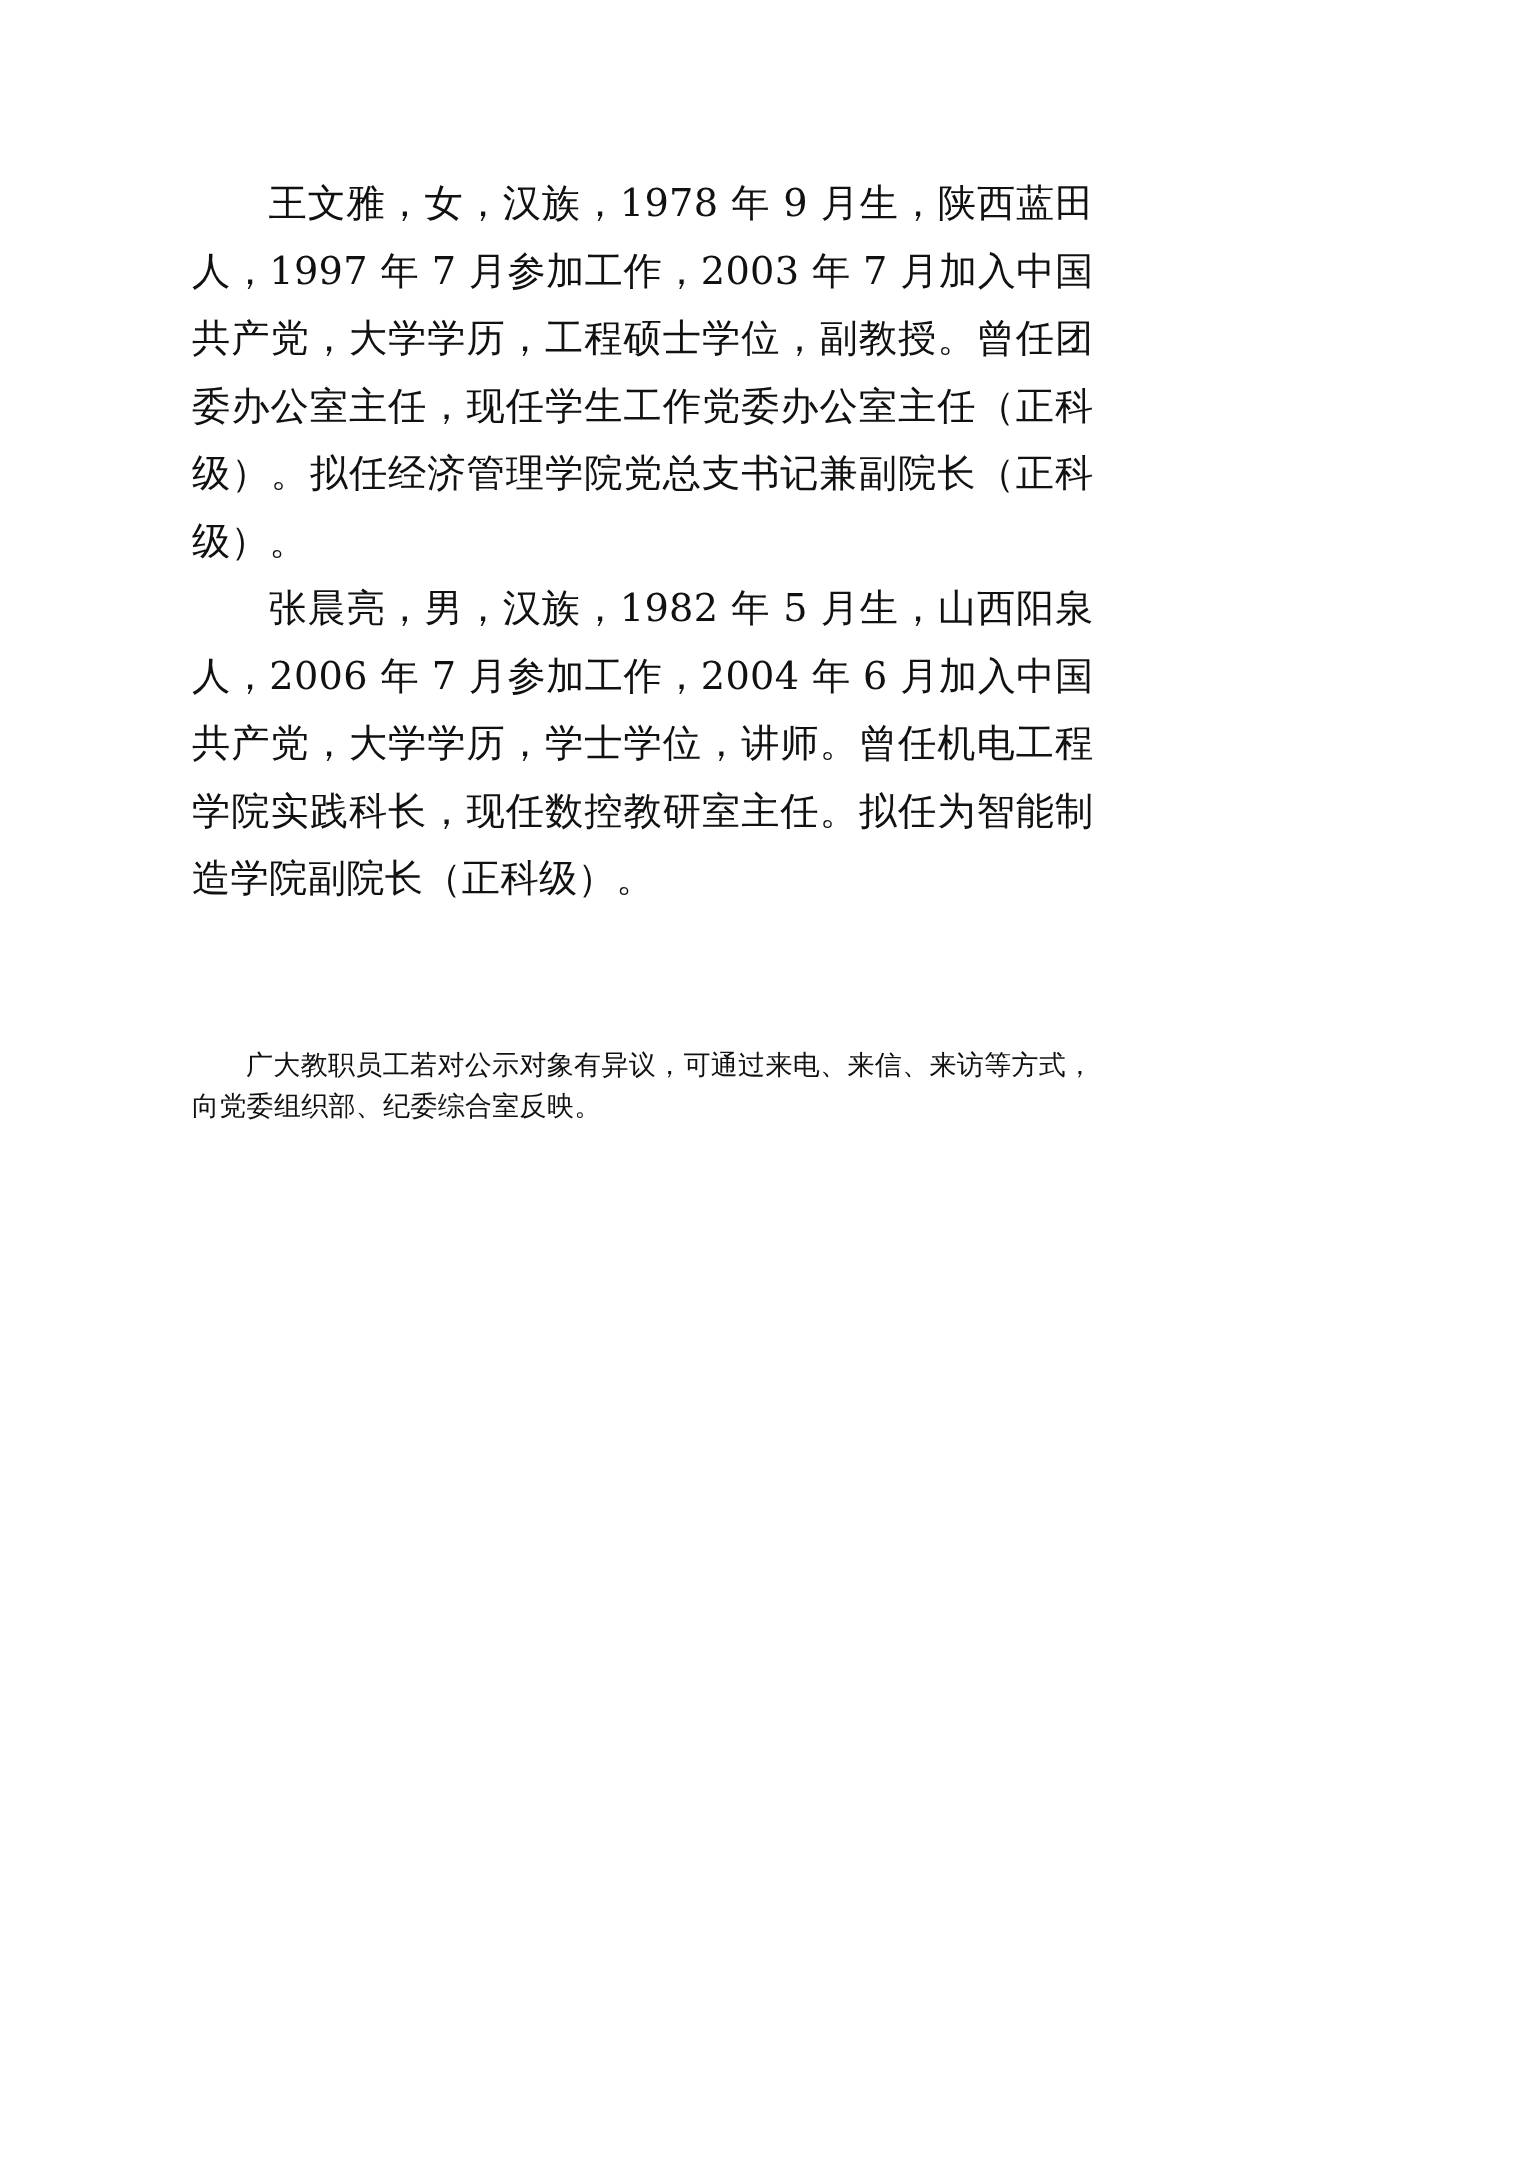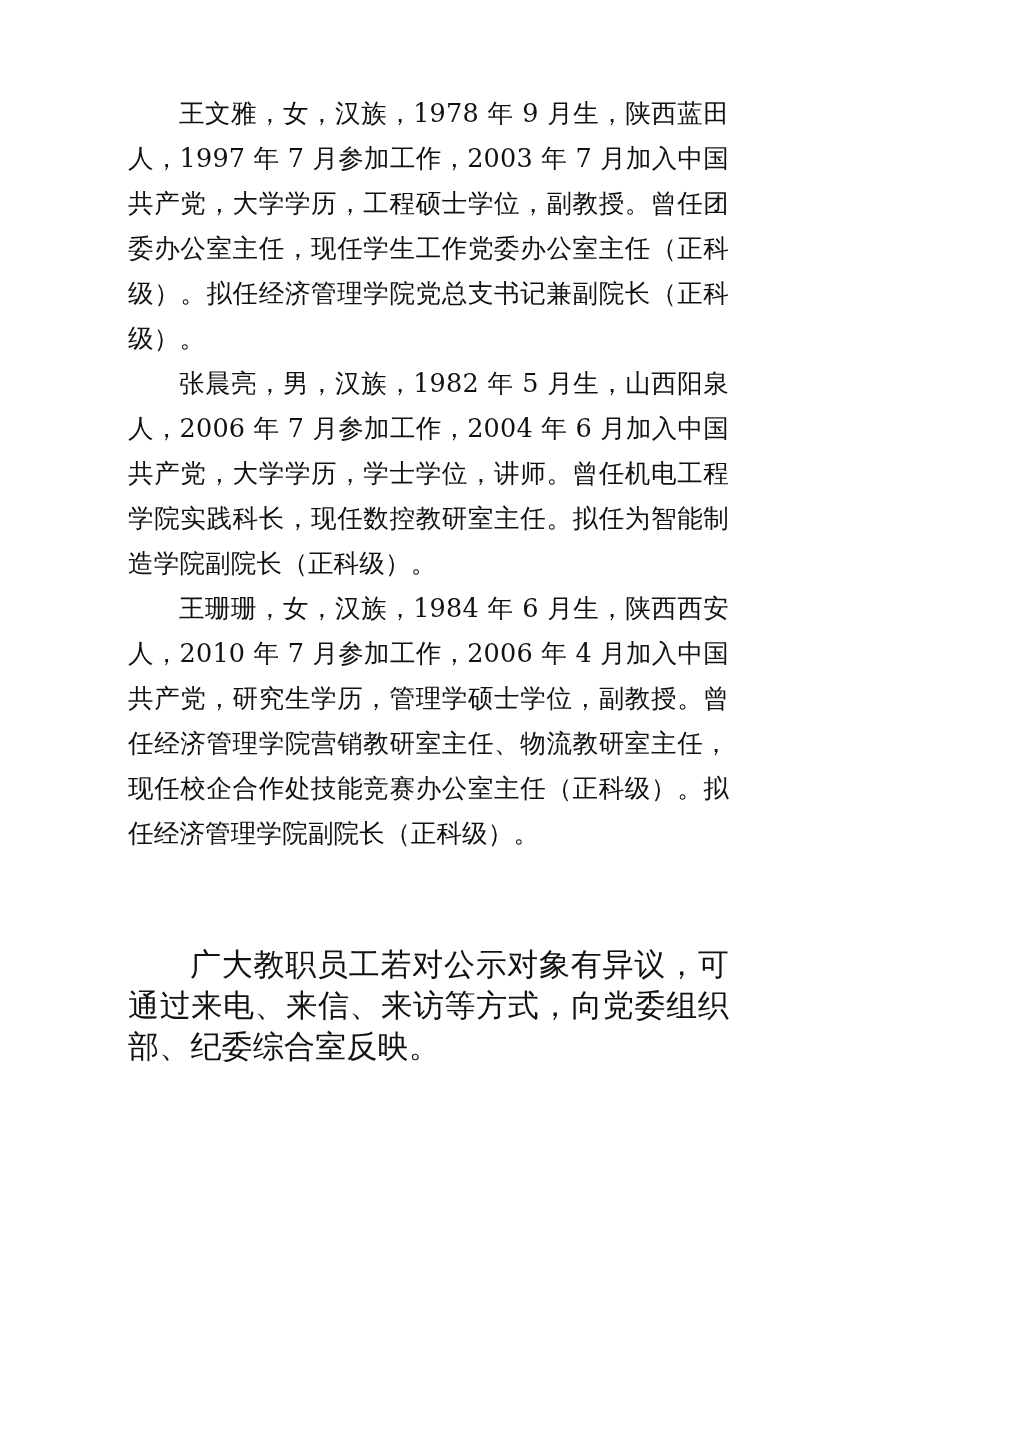--- a/index.html
+++ b/index.html
@@ -11,54 +11,53 @@
     width: 1024px;
     height: 1448px;
     font-family: "DejaVu Serif", "Liberation Serif", serif;
     color: #111111;
   }
   .page {
     position: relative;
     width: 847px;
     height: 1448px;
     box-sizing: border-box;
-    padding: 91px 118px 60px 128px;
+    padding: 114px 118px 60px 128px;
   }
   .doc-body {
     font-size: 25.5px;
     line-height: 45px;
     text-align: justify;
     text-justify: inter-ideograph;
     letter-spacing: 0.2px;
   }
   .para {
     margin: 0 0 0 0;
     text-indent: 2em;
     white-space: normal;
   }
   .para + .para {
     margin-top: 0px;
   }
   .spacer-block {
     height: 88px;
   }
   .closing {
-    font-size: 31px;
-    line-height: 41px;
+    font-size: 18px;
+    line-height: 27px;
     text-align: justify;
     text-justify: inter-ideograph;
     text-indent: 2em;
     letter-spacing: 0.2px;
     margin: 0;
   }
 </style>
 </head>
 <body>
 
 <div class="page">
   <div class="doc-body">
     <p class="para">王文雅，女，汉族，1978 年 9 月生，陕西蓝田人，1997 年 7 月参加工作，2003 年 7 月加入中国共产党，大学学历，工程硕士学位，副教授。曾任团委办公室主任，现任学生工作党委办公室主任（正科级）。拟任经济管理学院党总支书记兼副院长（正科级）。</p>
     <p class="para">张晨亮，男，汉族，1982 年 5 月生，山西阳泉人，2006 年 7 月参加工作，2004 年 6 月加入中国共产党，大学学历，学士学位，讲师。曾任机电工程学院实践科长，现任数控教研室主任。拟任为智能制造学院副院长（正科级）。</p>
-    <p class="para">王珊珊，女，汉族，1984 年 6 月生，陕西西安人，2010 年 7 月参加工作，2006 年 4 月加入中国共产党，研究生学历，管理学硕士学位，副教授。曾任经济管理学院营销教研室主任、物流教研室主任，现任校企合作处技能竞赛办公室主任（正科级）。拟任经济管理学院副院长（正科级）。</p>
     <div class="spacer-block"></div>
     <p class="closing">广大教职员工若对公示对象有异议，可通过来电、来信、来访等方式，向党委组织部、纪委综合室反映。</p>
   </div>
 </div>
 
 </body></html>

